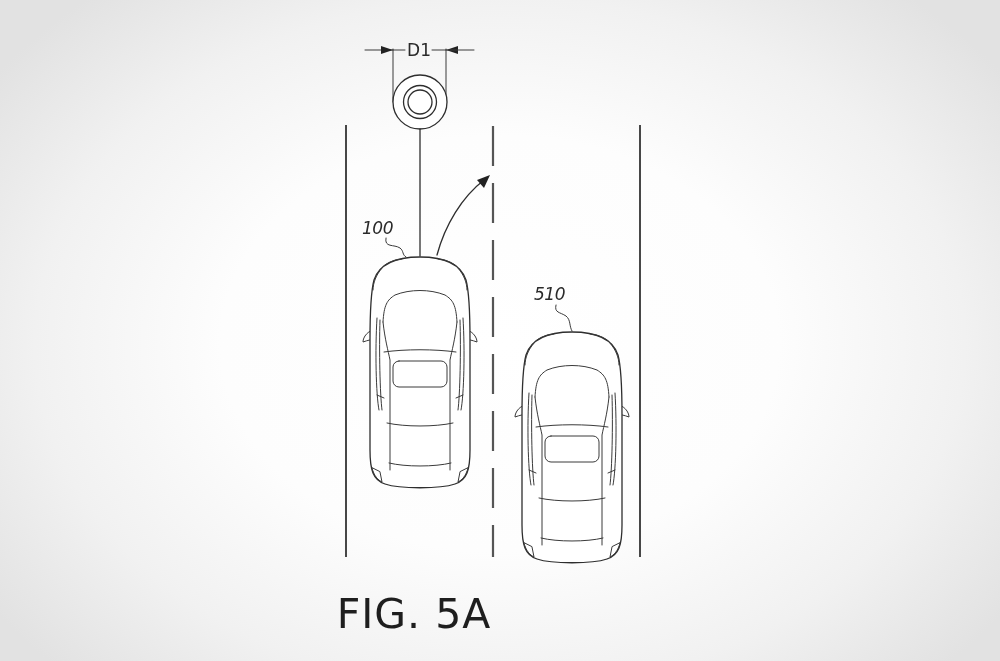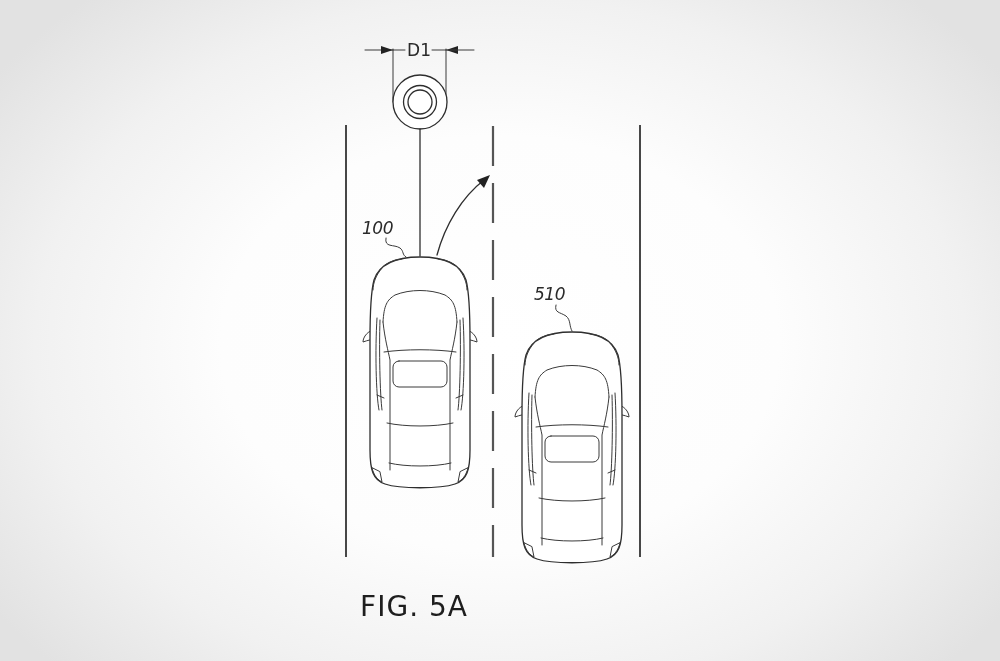--- a/index.html
+++ b/index.html
@@ -33,21 +33,21 @@
       font-size: 17px;
       fill: #2a2a2a;
     }
     .fig-caption {
       position: absolute;
       left: 0;
       width: 828px;
       top: 590px;
       text-align: center;
       font-family: "DejaVu Sans", sans-serif;
-      font-size: 28px;
+      font-size: 41px;
       color: #1e1e1e;
       letter-spacing: 1px;
       font-weight: normal;
     }
     .ln { stroke: #2e2e2e; fill: none; stroke-width: 1.3; stroke-linecap: round; stroke-linejoin: round; }
     .ln-thin { stroke: #3a3a3a; fill: none; stroke-width: 1; stroke-linecap: round; stroke-linejoin: round; }
     .lane { stroke: #333; stroke-width: 1.8; fill: none; }
     .lane-dash { stroke: #555; stroke-width: 2.2; fill: none; stroke-dasharray: 40 17; }
     .body-fill { fill: #ffffff; }
   </style>

